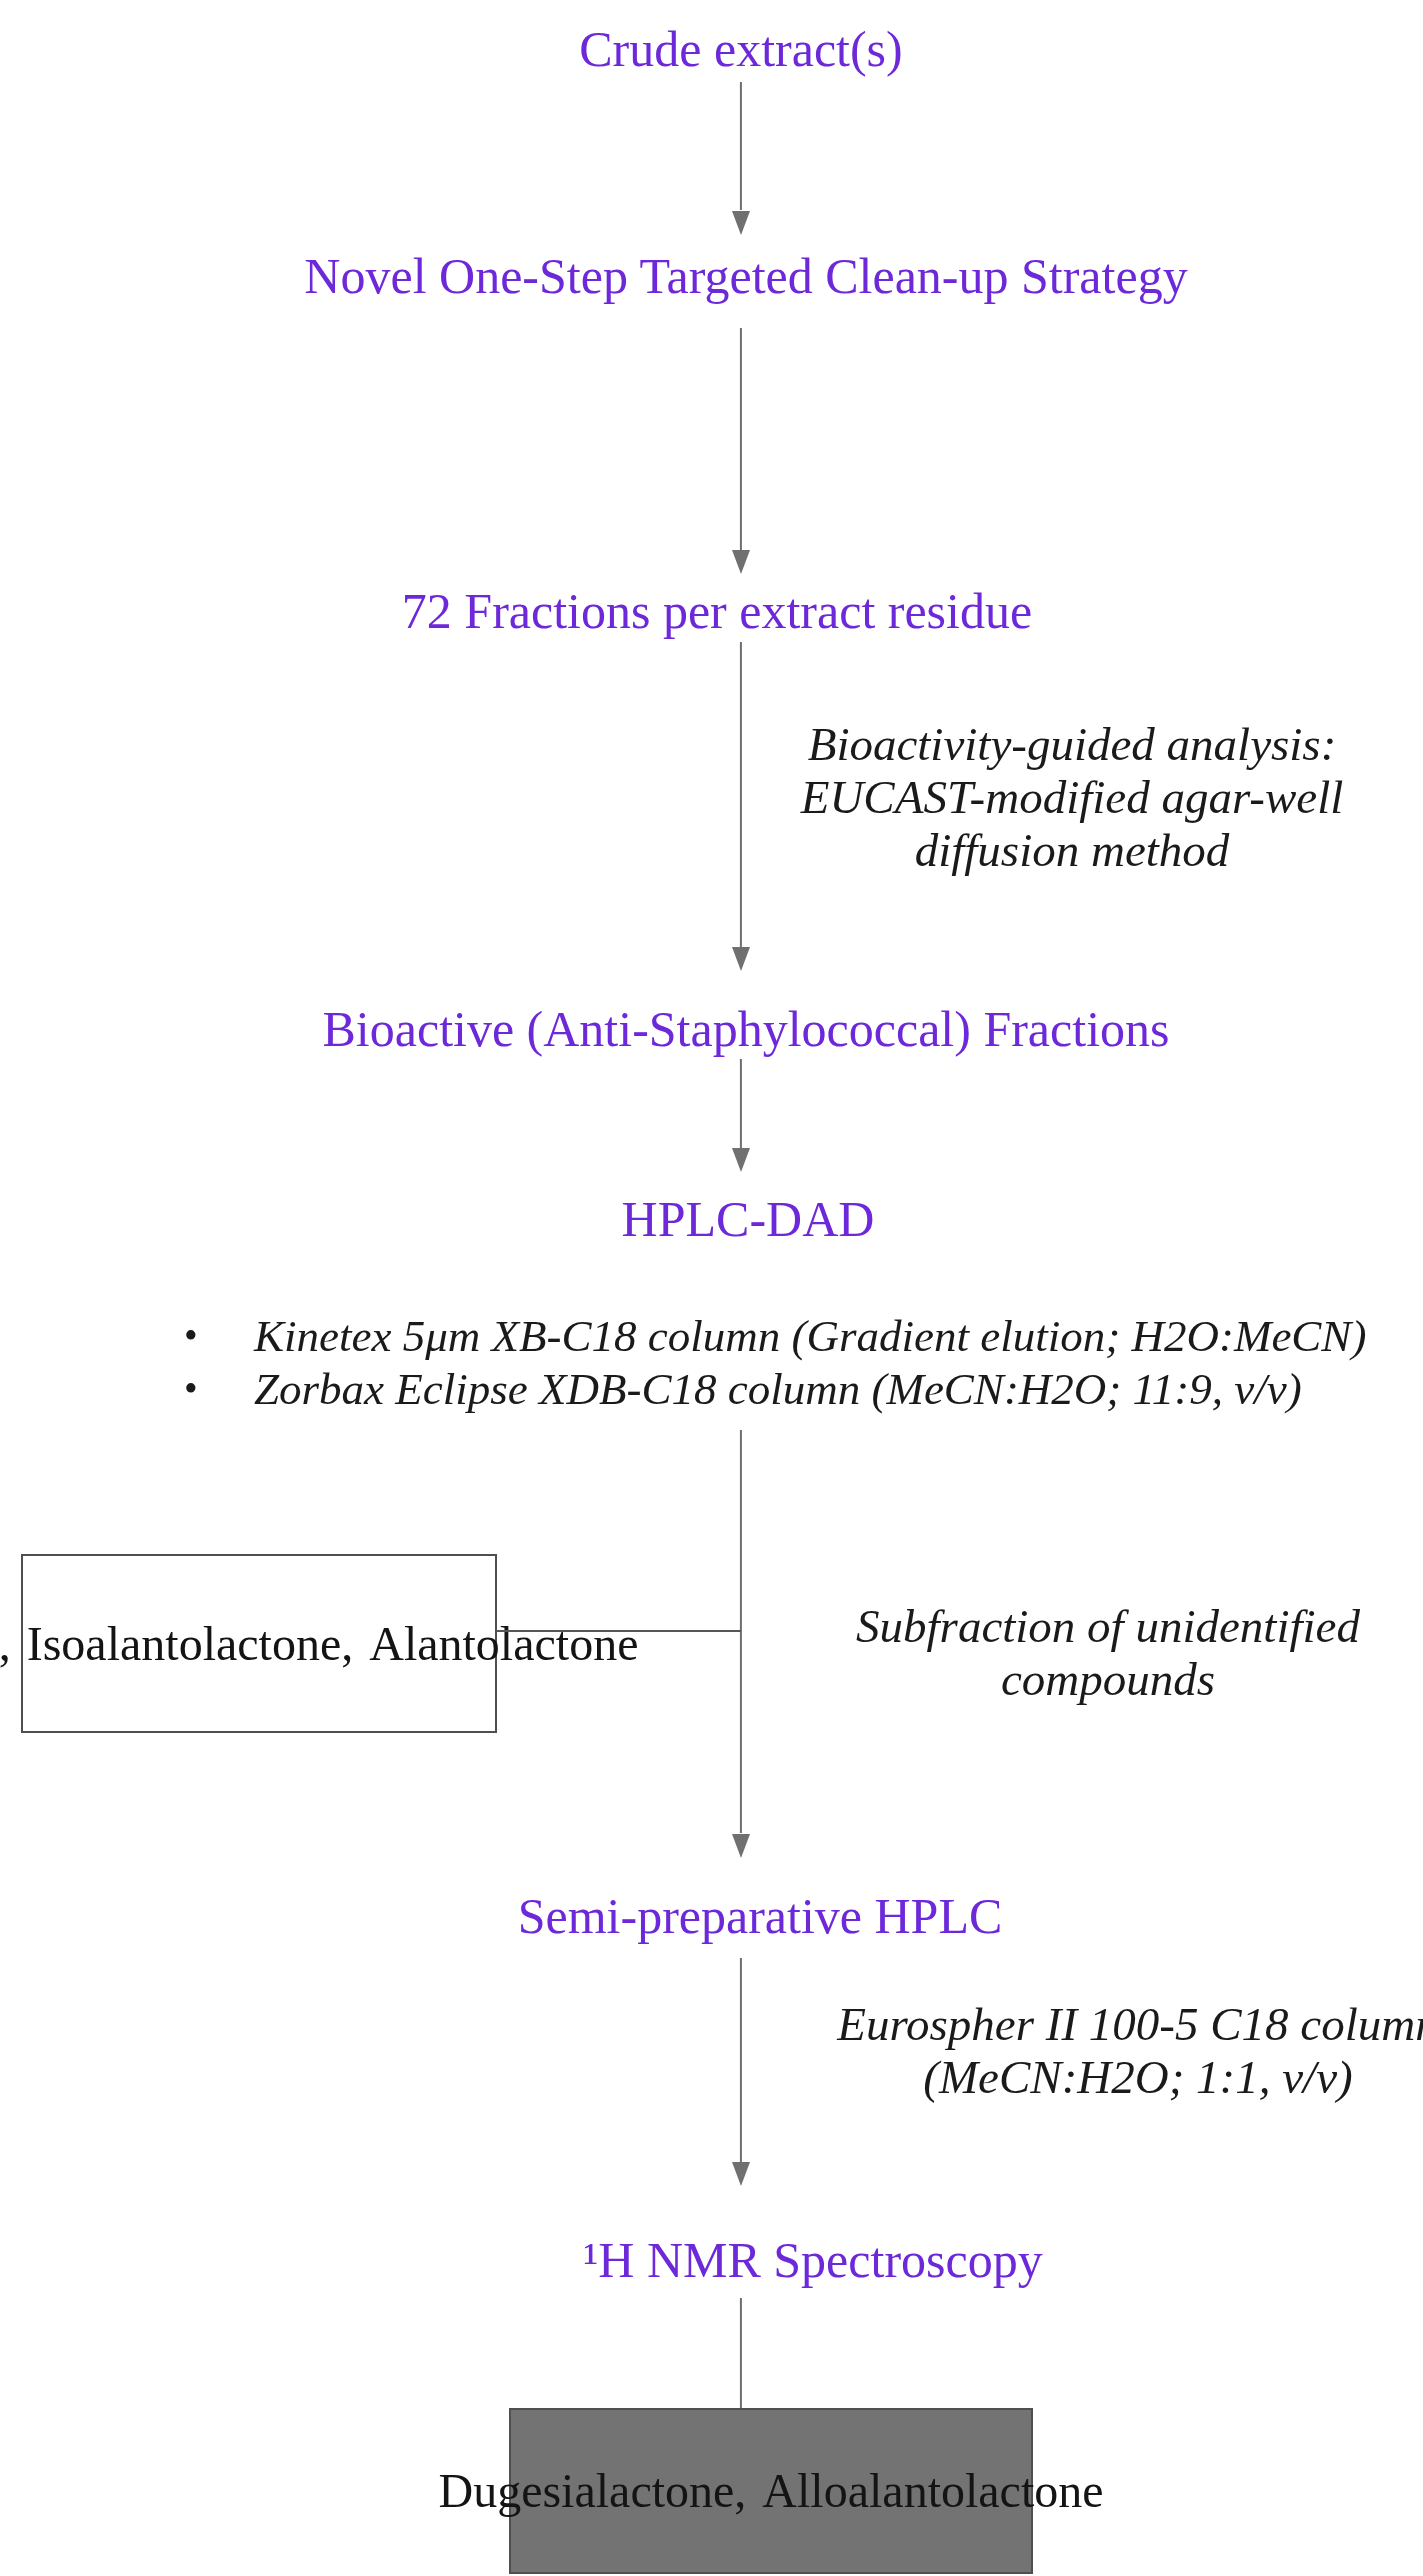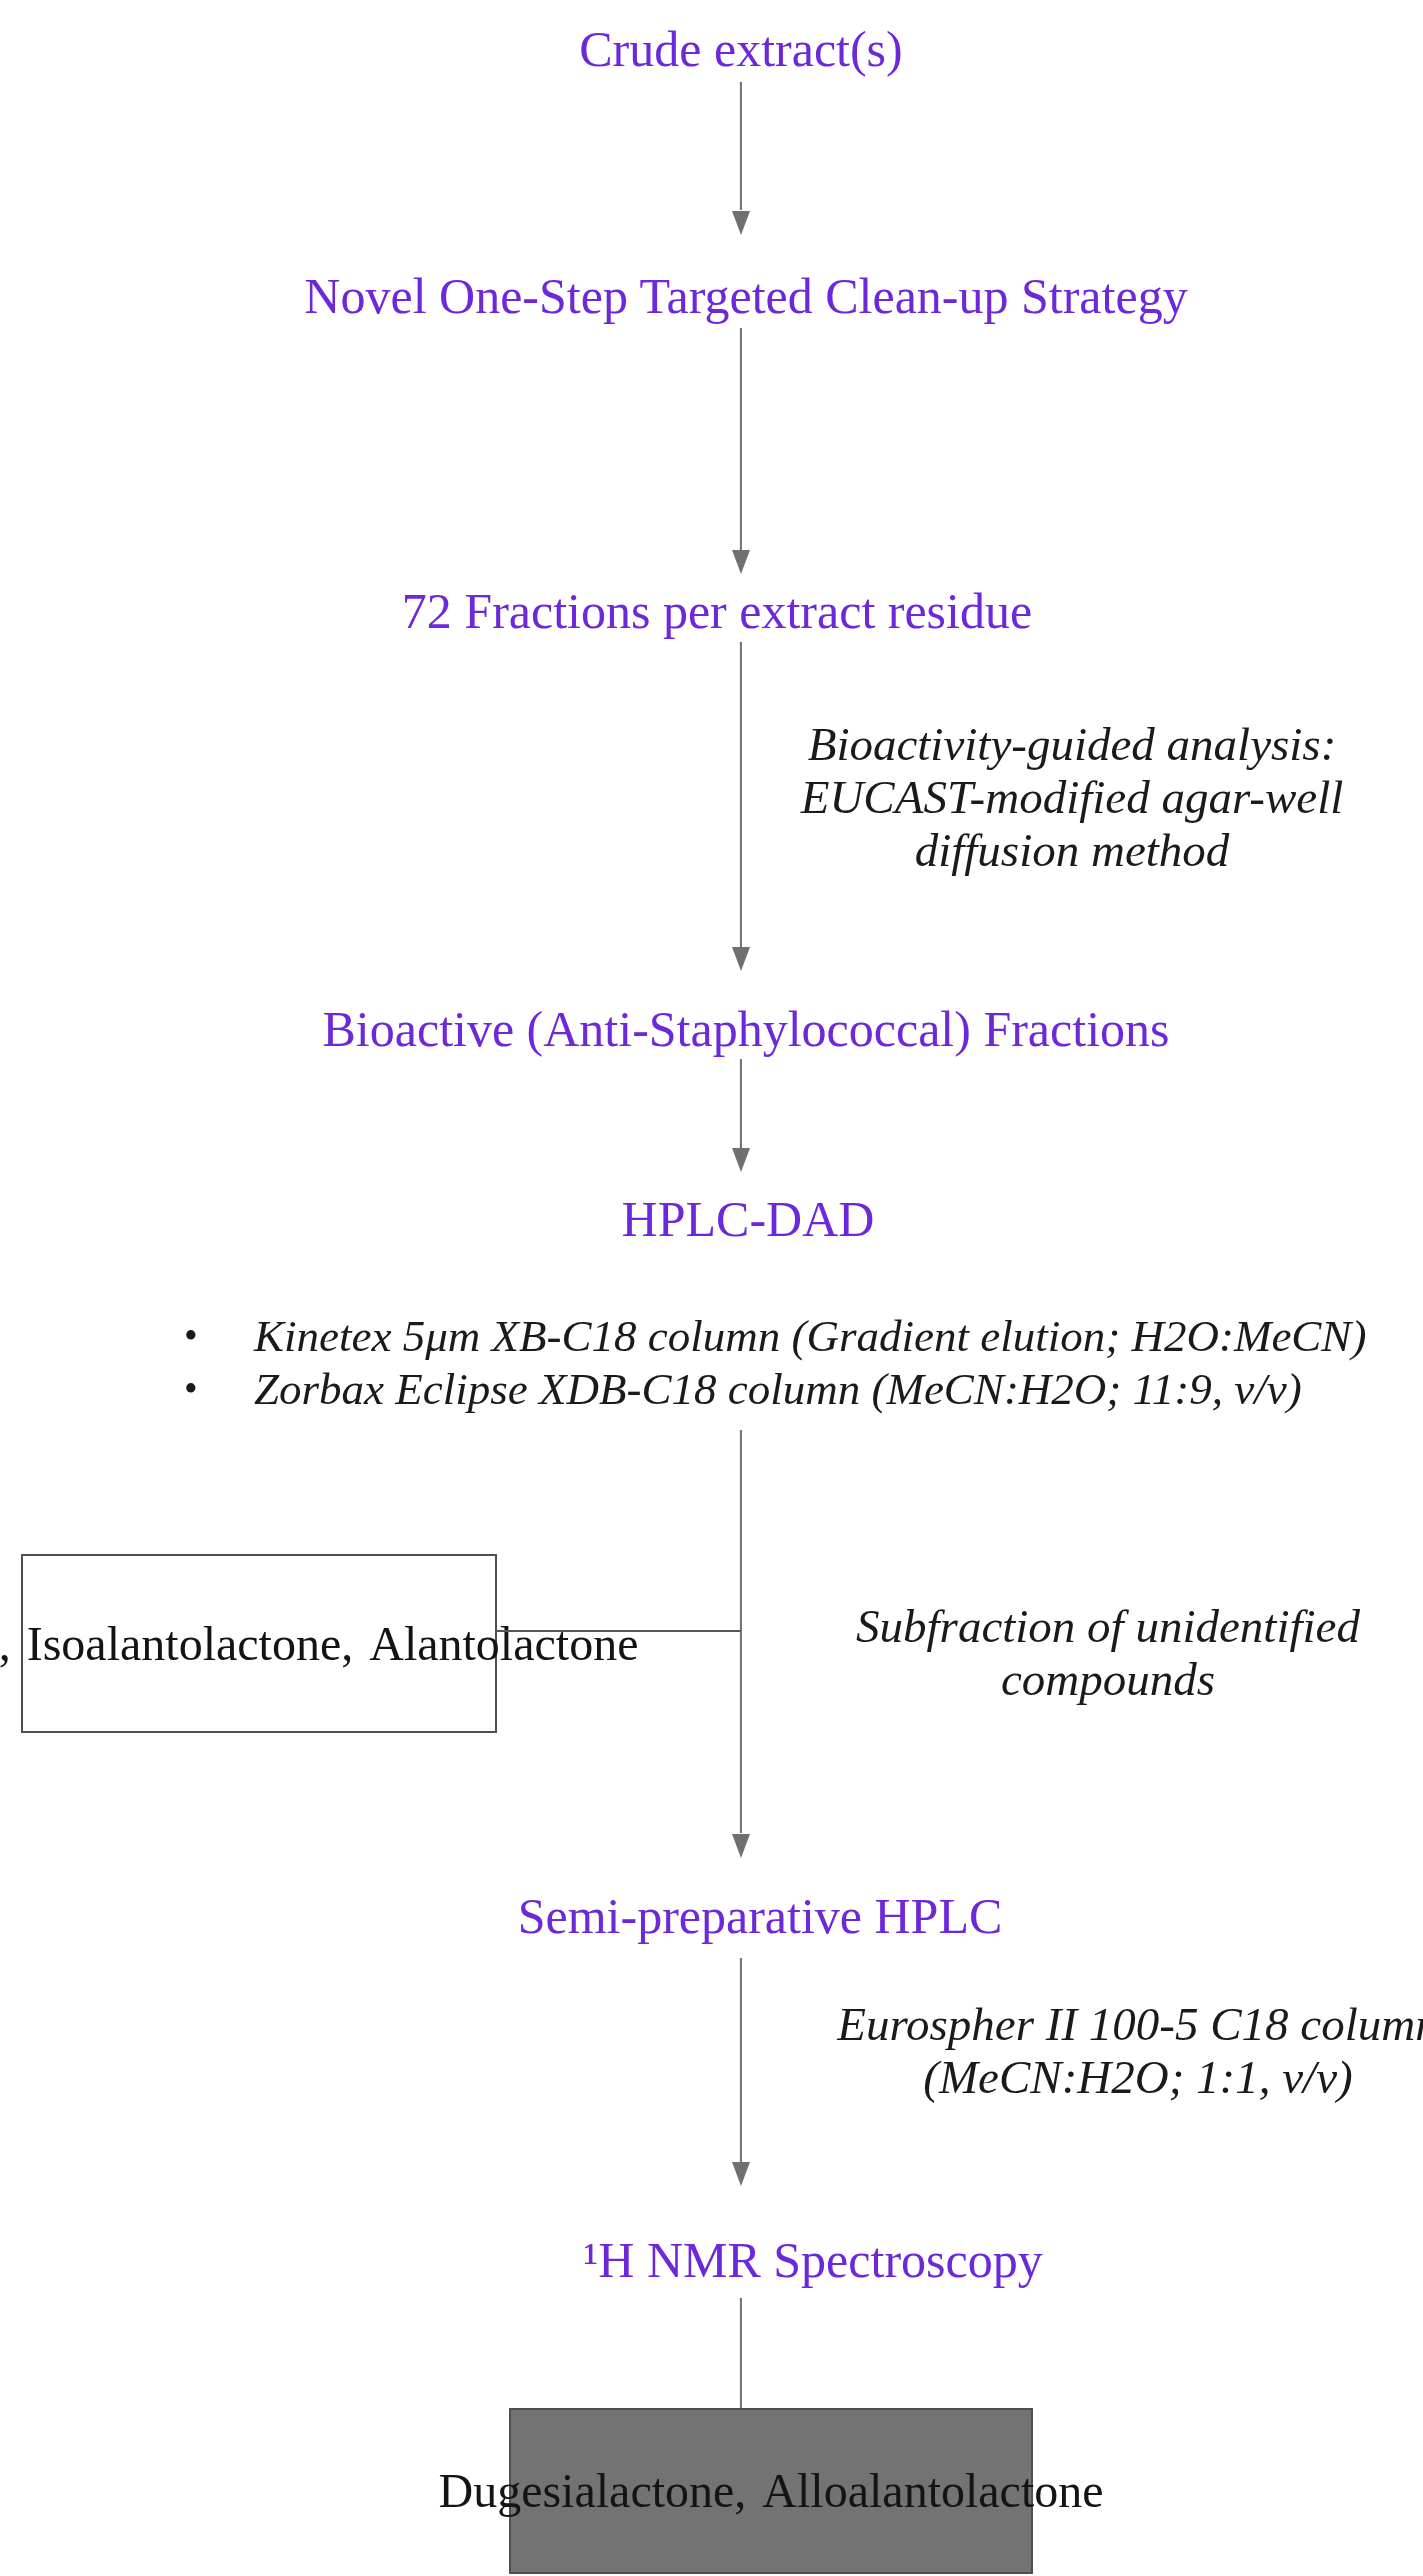--- a/index.html
+++ b/index.html
@@ -46,21 +46,21 @@
 </head>
 <body>
 
 <div id="canvas">
 
   <div class="node" style="left:741px; top:21px;">Crude extract(s)</div>
 
   <div class="vline" style="left:741px; top:82px; height:128px;"></div>
   <div class="arrowhead" style="left:741px; top:211px;"></div>
 
-  <div class="node" style="left:746px; top:268px;">Novel One-Step Targeted Clean-up Strategy</div>
+  <div class="node" style="left:746px; top:248px;">Novel One-Step Targeted Clean-up Strategy</div>
 
   <div class="vline" style="left:741px; top:328px; height:223px;"></div>
   <div class="arrowhead" style="left:741px; top:550px;"></div>
 
 
   <div class="node" style="left:717px; top:583px;">72 Fractions per extract residue</div>
 
   <div class="vline" style="left:741px; top:642px; height:305px;"></div>
   <div class="arrowhead" style="left:741px; top:947px;"></div>
 

